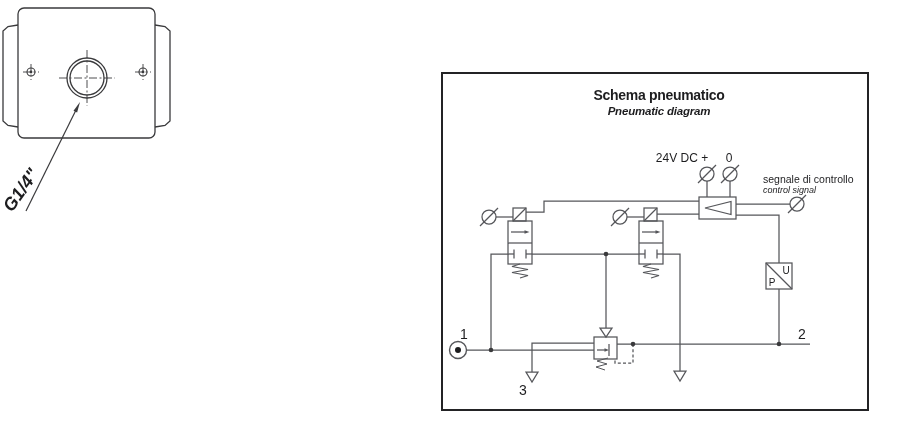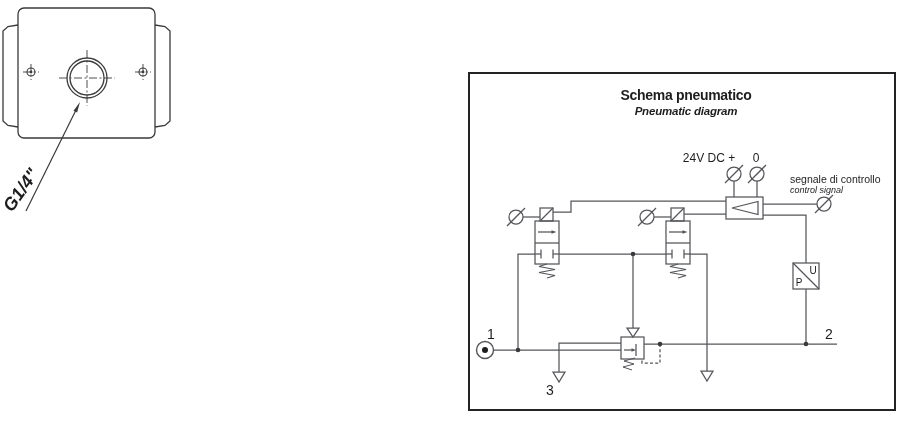--- a/index.html
+++ b/index.html
@@ -3,21 +3,21 @@
 <meta charset="utf-8">
 <style>
   html,body{margin:0;padding:0;}
   body{
     width:898px;height:429px;position:relative;overflow:hidden;
     background:#ffffff;
     font-family:"Liberation Sans", sans-serif;
   }
   .fig{position:absolute;}
   #left-fig{left:0;top:0;}
-  #schematic-fig{left:467px;top:71px;text-decoration:underline;}
+  #schematic-fig{left:440px;top:71px;text-decoration:underline;}
   svg text{fill:#1d1d1f;}
   .t-title{font-size:14px;font-weight:bold;letter-spacing:-0.3px;}
   .t-sub{font-size:11.5px;font-weight:bold;font-style:italic;letter-spacing:-0.2px;}
   .t-pow{font-size:12px;letter-spacing:0px;}
   .t-seg{font-size:10.5px;}
   .t-segi{font-size:9px;font-style:italic;}
   .t-port{font-size:14px;}
   .t-pu{font-size:10px;}
   .t-g14{font-size:18px;font-weight:bold;font-style:italic;}
 </style>

